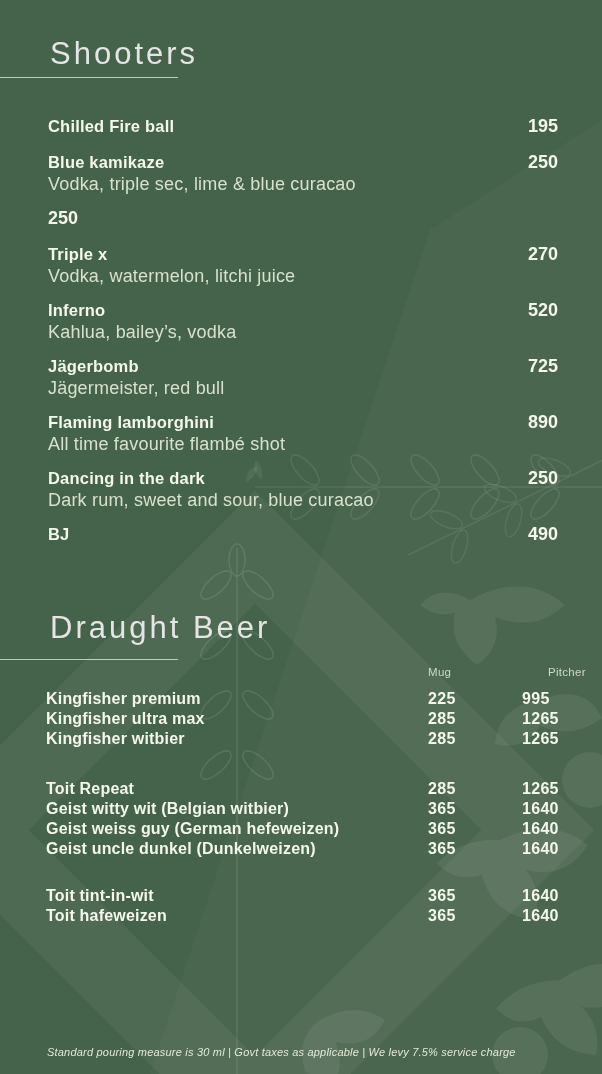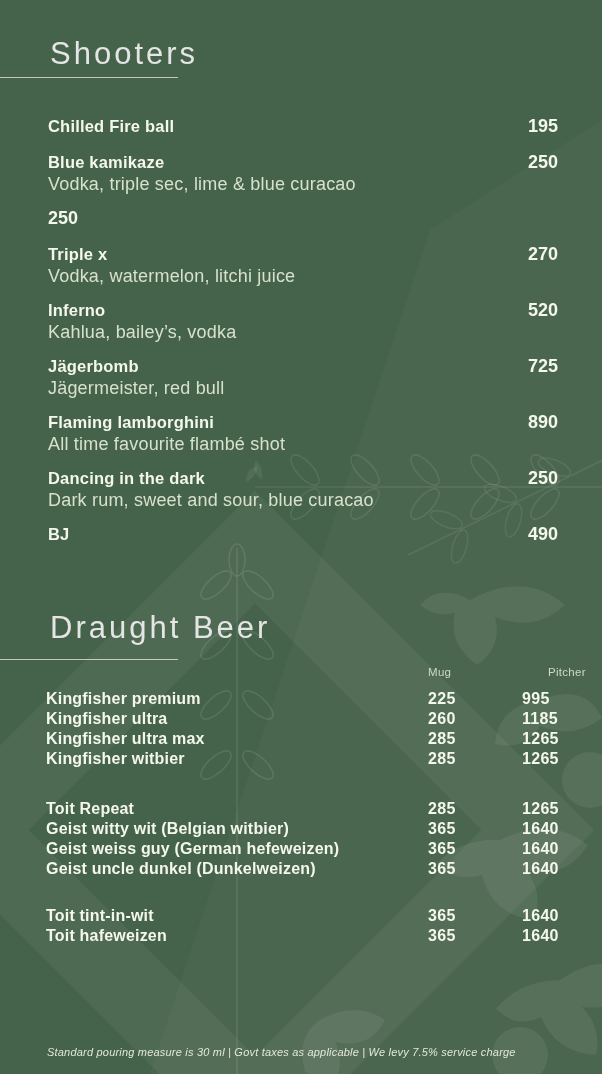--- a/index.html
+++ b/index.html
@@ -222,25 +222,20 @@
 
   <div class="beer-table">
 
     <div class="beer-group g1">
       <div class="beer-row">
         <span class="beer-name">Kingfisher premium</span>
         <span class="beer-val">225</span>
         <span class="beer-val">995</span>
       </div>
       <div class="beer-row">
-        <span class="beer-name">Kingfisher ultra</span>
-        <span class="beer-val">260</span>
-        <span class="beer-val">1185</span>
-      </div>
-      <div class="beer-row">
         <span class="beer-name">Kingfisher ultra max</span>
         <span class="beer-val">285</span>
         <span class="beer-val">1265</span>
       </div>
       <div class="beer-row">
         <span class="beer-name">Kingfisher witbier</span>
         <span class="beer-val">285</span>
         <span class="beer-val">1265</span>
       </div>
     </div>

